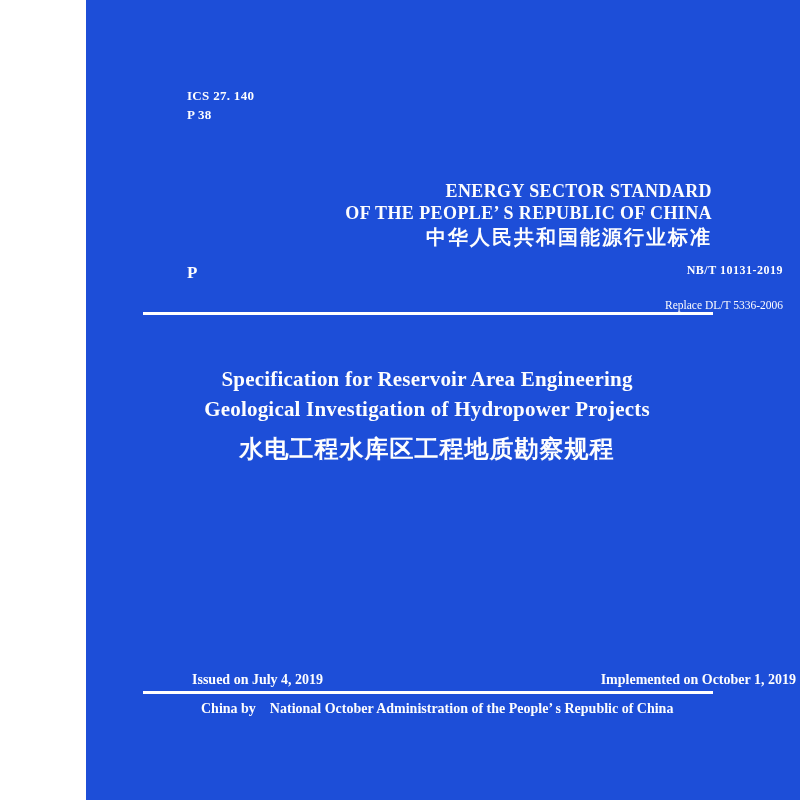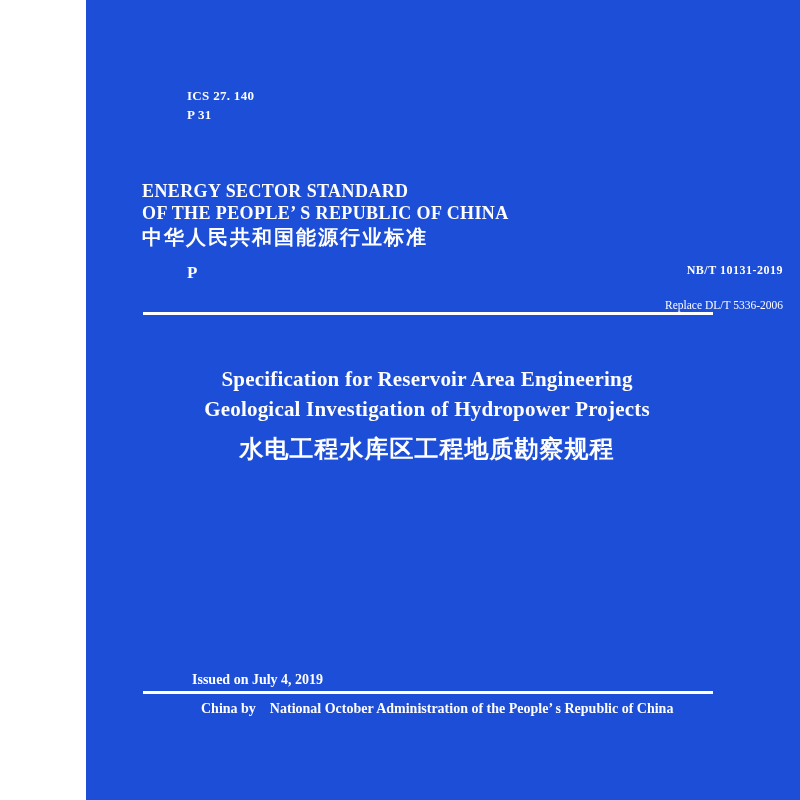--- a/index.html
+++ b/index.html
@@ -41,21 +41,21 @@
     line-height: 76px;
     letter-spacing: -4px;
     color: #ffffff;
   }
   
   .header-block {
     position: absolute;
     left: 56px;
     top: 180px;
     width: 570px;
-    text-align: left;
+    text-align: right;
   }
   .hdr-en {
     font-size: 18px;
     font-weight: bold;
     line-height: 22px;
     letter-spacing: 0.4px;
   }
   .hdr-cn {
     font-size: 20px;
     font-weight: bold;
@@ -147,21 +147,21 @@
   .issued-by-row .gap { display: inline-block; width: 14px; }
 </style>
 </head>
 <body>
 
 <div class="page">
   <div class="cover">
 
     <div class="ics-block">
       <div>ICS 27. 140</div>
-      <div>P 31</div>
+      <div>P 38</div>
     </div>
 
 
     <div class="header-block">
       <div class="hdr-en">ENERGY SECTOR STANDARD</div>
       <div class="hdr-en">OF THE PEOPLE’ S REPUBLIC OF CHINA</div>
       <div class="hdr-cn">中华人民共和国能源行业标准</div>
     </div>
 
     <div class="doc-class">P</div>
@@ -173,20 +173,21 @@
 
     <div class="rule rule-top"></div>
 
     <div class="title-block">
       <div class="title-en">Specification for Reservoir Area Engineering</div>
       <div class="title-en">Geological Investigation of Hydropower Projects</div>
       <div class="title-cn">水电工程水库区工程地质勘察规程</div>
     </div>
 
     <div class="issued-on">Issued on July 4, 2019</div>
+    <div class="implemented-on">Implemented on October 1, 2019</div>
 
     <div class="rule rule-bottom"></div>
 
     <div class="issued-by-row">
       <span>China by</span><span class="gap"></span><span>National October Administration of the People’ s Republic of China</span>
     </div>
 
   </div>
 </div>
 

